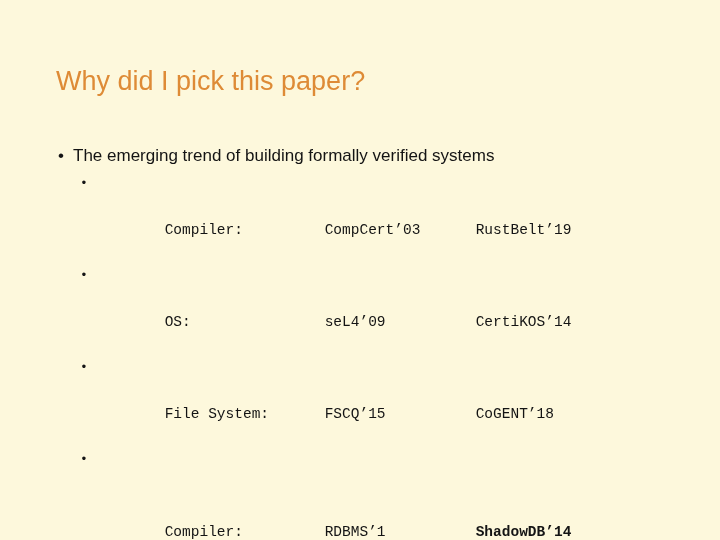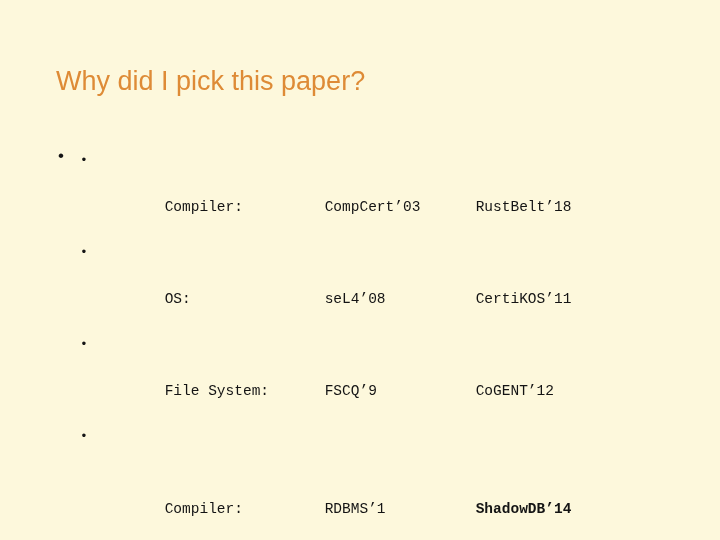--- a/index.html
+++ b/index.html
@@ -102,37 +102,38 @@
 <body>
 
 <div class="slide">
 
   <div class="slide-title">Why did I pick this paper?</div>
 
   <div class="body-area">
 
     <div class="lvl1">
       <span class="dot">•</span>
+      <span>The emerging trend of building formally verified systems</span>
     </div>
 
     <div class="mono-list">
 
       <div class="lvl2 sys-row">
         <span class="dot">•</span>
-        <span class="col-label">Compiler:</span><span class="col-mid">CompCert’03</span><span class="col-right">RustBelt’18</span>
+        <span class="col-label">Compiler:</span><span class="col-mid">CompCert’03</span><span class="col-right">RustBelt’19</span>
       </div>
 
       <div class="lvl2 sys-row">
         <span class="dot">•</span>
-        <span class="col-label">OS:</span><span class="col-mid">seL4’08</span><span class="col-right">CertiKOS’11</span>
+        <span class="col-label">OS:</span><span class="col-mid">seL4’09</span><span class="col-right">CertiKOS’14</span>
       </div>
 
       <div class="lvl2 sys-row">
         <span class="dot">•</span>
-        <span class="col-label">File System:</span><span class="col-mid">FSCQ’9</span><span class="col-right">CoGENT’12</span>
+        <span class="col-label">File System:</span><span class="col-mid">FSCQ’15</span><span class="col-right">CoGENT’18</span>
       </div>
 
       <div class="lvl2 sys-row">
         <span class="dot">•</span>
         <span class="col-label">Compiler:</span><span class="col-mid">RDBMS’1</span><span class="col-right bold">ShadowDB’14</span>
       </div>
 
     </div>
 
   </div>

